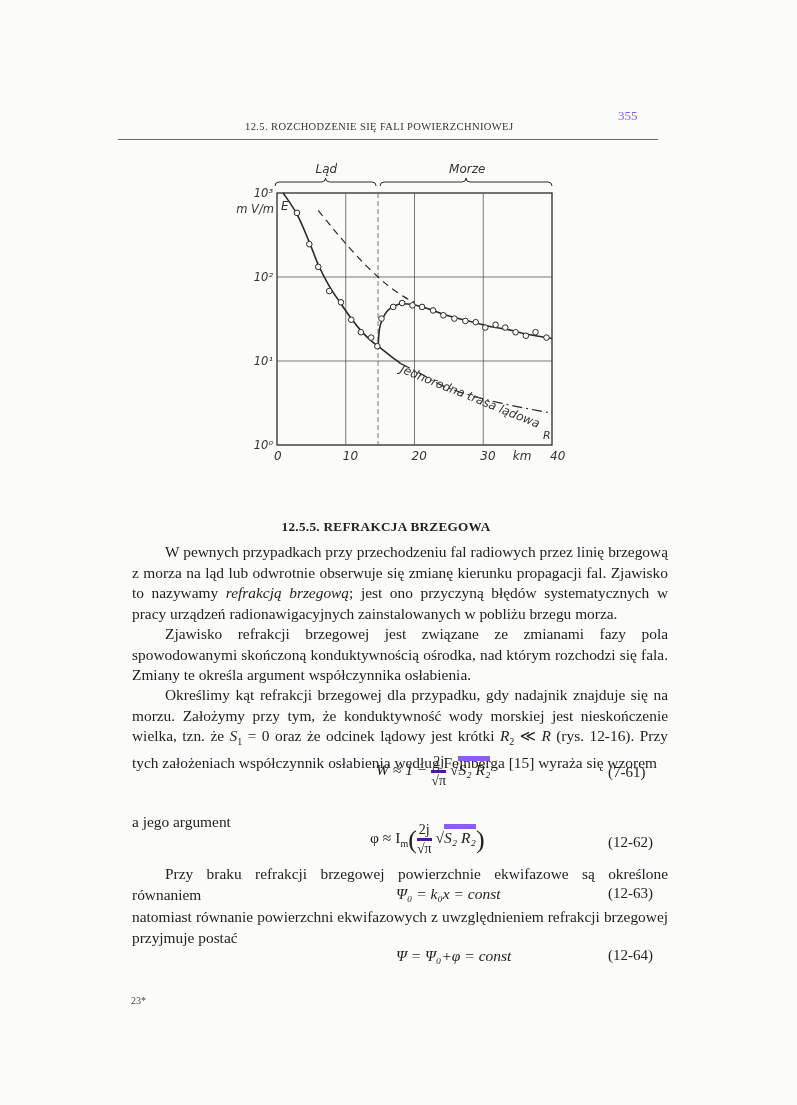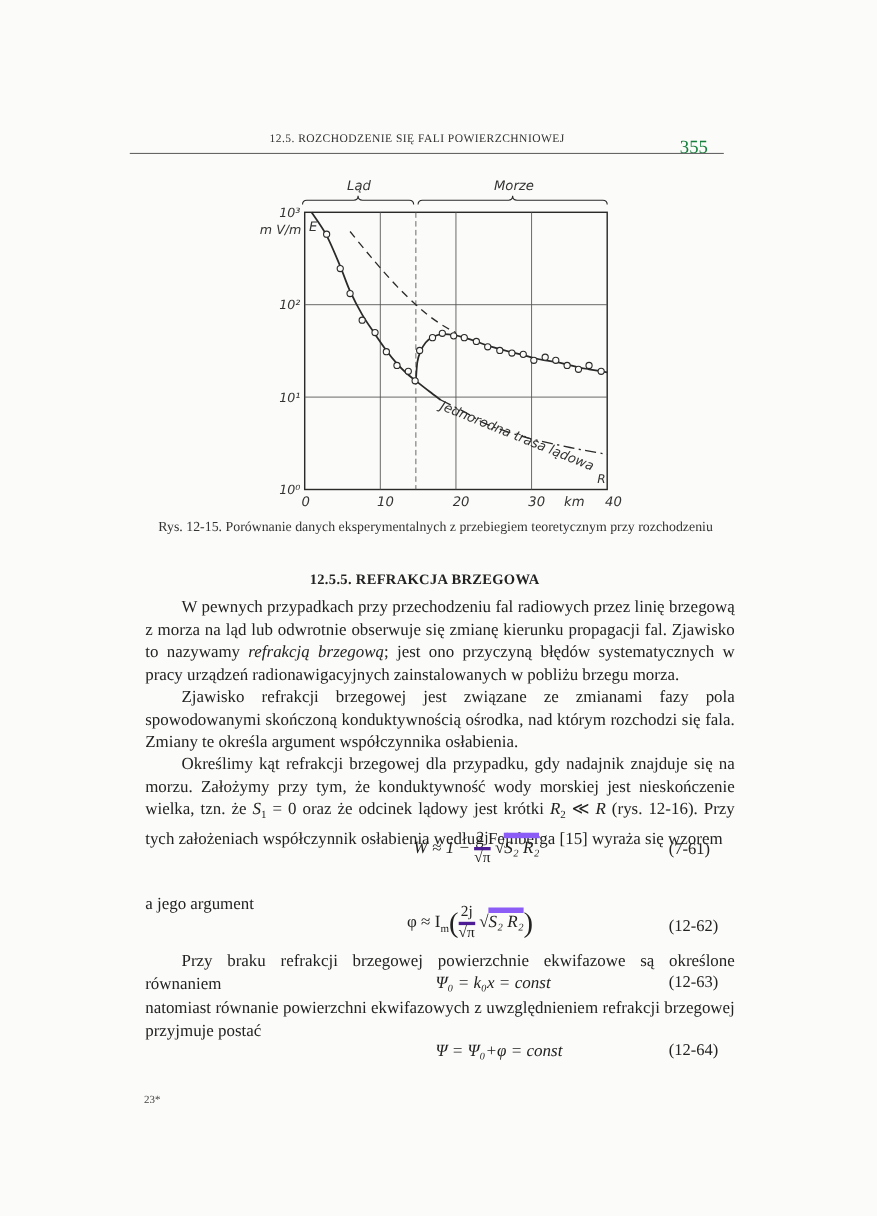--- a/index.html
+++ b/index.html
@@ -1,19 +1,19 @@
 <!DOCTYPE html>
 <html><head>
 <meta charset="utf-8">
 <style>
   html,body{margin:0;padding:0;background:#fbfbf9;}
   body{width:797px;height:1105px;position:relative;overflow:hidden;font-family:"Liberation Serif","DejaVu Serif",serif;color:#222;}
   .abs{position:absolute;}
   .running-head{left:245px;top:121px;font-size:10.5px;letter-spacing:0.4px;color:#333;}
-  .page-num{left:618px;top:124px;font-size:17px;color:#15803d;}
+  .page-num{left:618px;top:108px;font-size:13px;color:#8b5cf6;}
   .head-rule{left:118px;top:139px;width:540px;height:1px;background:#666;}
   svg text{font-family:"DejaVu Sans",sans-serif;font-style:italic;fill:#333;}
   .caption{left:122px;top:471px;width:548px;font-size:12.6px;text-align:center;line-height:17px;color:#333;}
   .section-title{left:0;width:772px;top:519px;text-align:center;font-size:13.2px;font-weight:bold;letter-spacing:0.3px;}
   .para{position:absolute;left:132px;width:536px;font-size:15.4px;line-height:20.5px;text-align:justify;text-align-last:left;}
   .para p{margin:0;}
   .indent{text-indent:33px;}
   .eq{position:absolute;font-size:15.5px;font-style:italic;}
   .eqnum{position:absolute;left:608px;font-size:15px;}
   .footer{left:131px;top:995px;font-size:10px;color:#444;}
@@ -92,21 +92,20 @@
       <text x="480.25" y="460" font-size="12">30</text>
       <text x="550" y="460" font-size="12">40</text>
       <text x="273" y="449" font-size="11.5" text-anchor="end">10⁰</text>
       <text x="273" y="365" font-size="11.5" text-anchor="end">10¹</text>
       <text x="273" y="281" font-size="11.5" text-anchor="end">10²</text>
       <text x="273" y="197" font-size="11.5" text-anchor="end">10³</text>
     </g>
 </svg>
 
 <div class="abs caption">
-  <div>Rys. 12-15. Porównanie danych eksperymentalnych z przebiegiem teoretycznym przy rozchodzeniu</div>
 </div>
 
 <div class="abs section-title">12.5.5. REFRAKCJA BRZEGOWA</div>
 
 <div class="para" style="top:542px">
   <p class="indent"><span>W pewnych przypadkach przy przechodzeniu fal radiowych przez linię brzegową z morza na ląd lub odwrotnie obserwuje się zmianę kierunku propagacji fal. Zjawisko to nazywamy </span><em>refrakcją brzegową</em><span>; jest ono przyczyną błędów systematycznych w pracy urządzeń radionawigacyjnych zainstalowanych w pobliżu brzegu morza.</span></p>
 </div>
 
 <div class="para" style="top:624px">
   <p class="indent">Zjawisko refrakcji brzegowej jest związane ze zmianami fazy pola spowodowanymi skończoną konduktywnością ośrodka, nad którym rozchodzi się fala. Zmiany te określa argument współczynnika osłabienia.</p>

